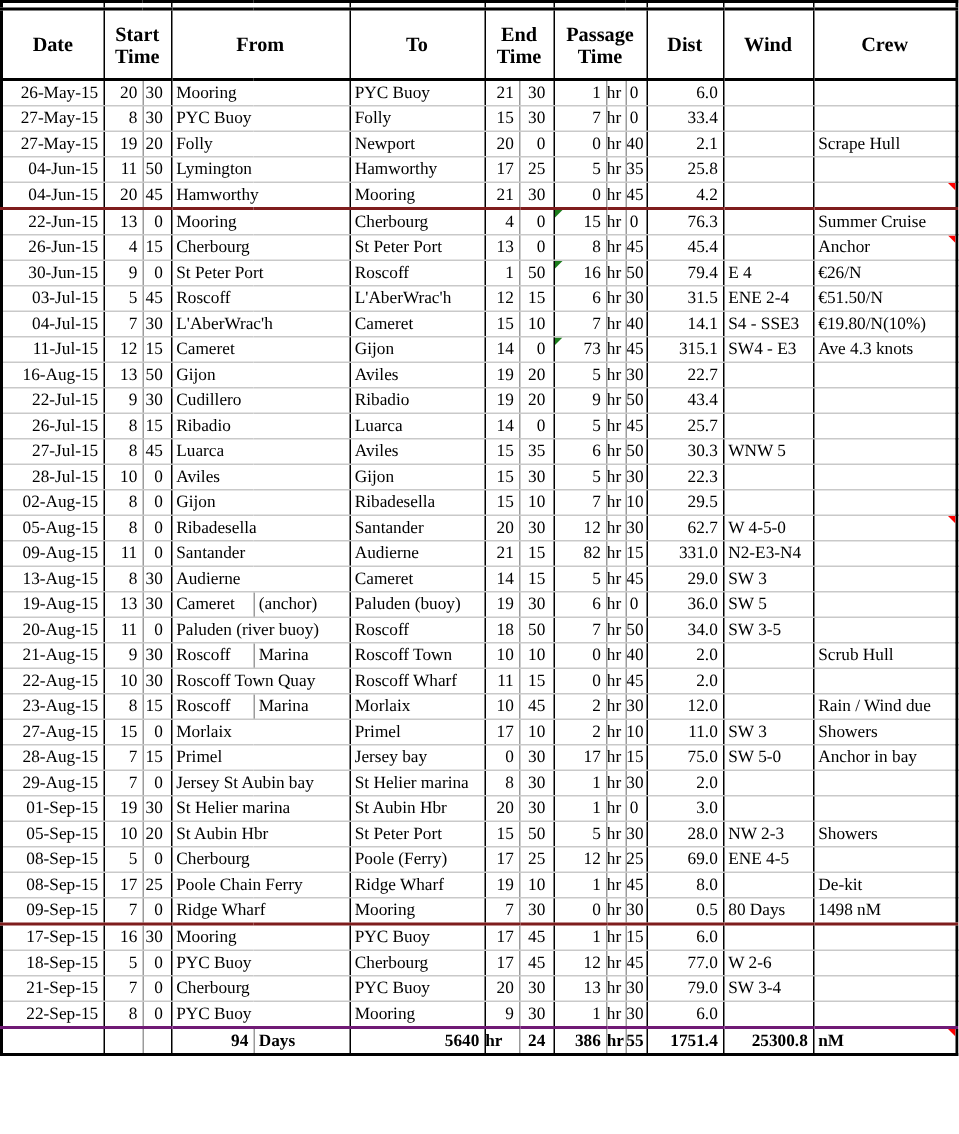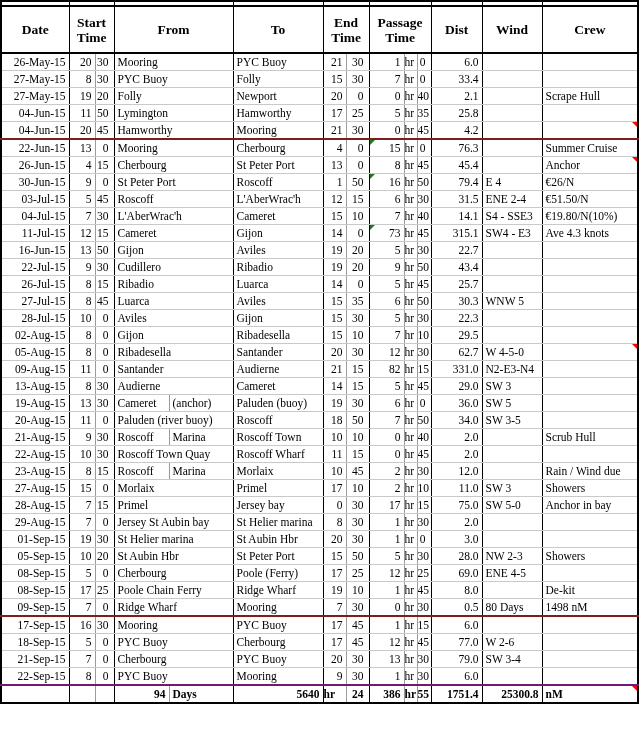--- a/index.html
+++ b/index.html
@@ -237,21 +237,21 @@
           <td class="ar gy">14</td>
           <td class="ar2 bk">0</td>
           <td class="ar gy">73<span class="tri tri-green"></span></td>
           <td class="ac gy">hr</td>
           <td class="ar2 bk">45</td>
           <td class="ar bk">315.1</td>
           <td class="al bk">SW4 - E3</td>
           <td class="al">Ave 4.3 knots</td>
         </tr>
         <tr>
-          <td class="ar bk">16-Jun-15</td>
+          <td class="ar bk">16-Aug-15</td>
           <td class="ar gy">13</td>
           <td class="ar2 bk">50</td>
           <td class="al bk" colspan="2">Gijon</td>
           <td class="al bk">Aviles</td>
           <td class="ar gy">19</td>
           <td class="ar2 bk">20</td>
           <td class="ar gy">5</td>
           <td class="ac gy">hr</td>
           <td class="ar2 bk">30</td>
           <td class="ar bk">22.7</td>

